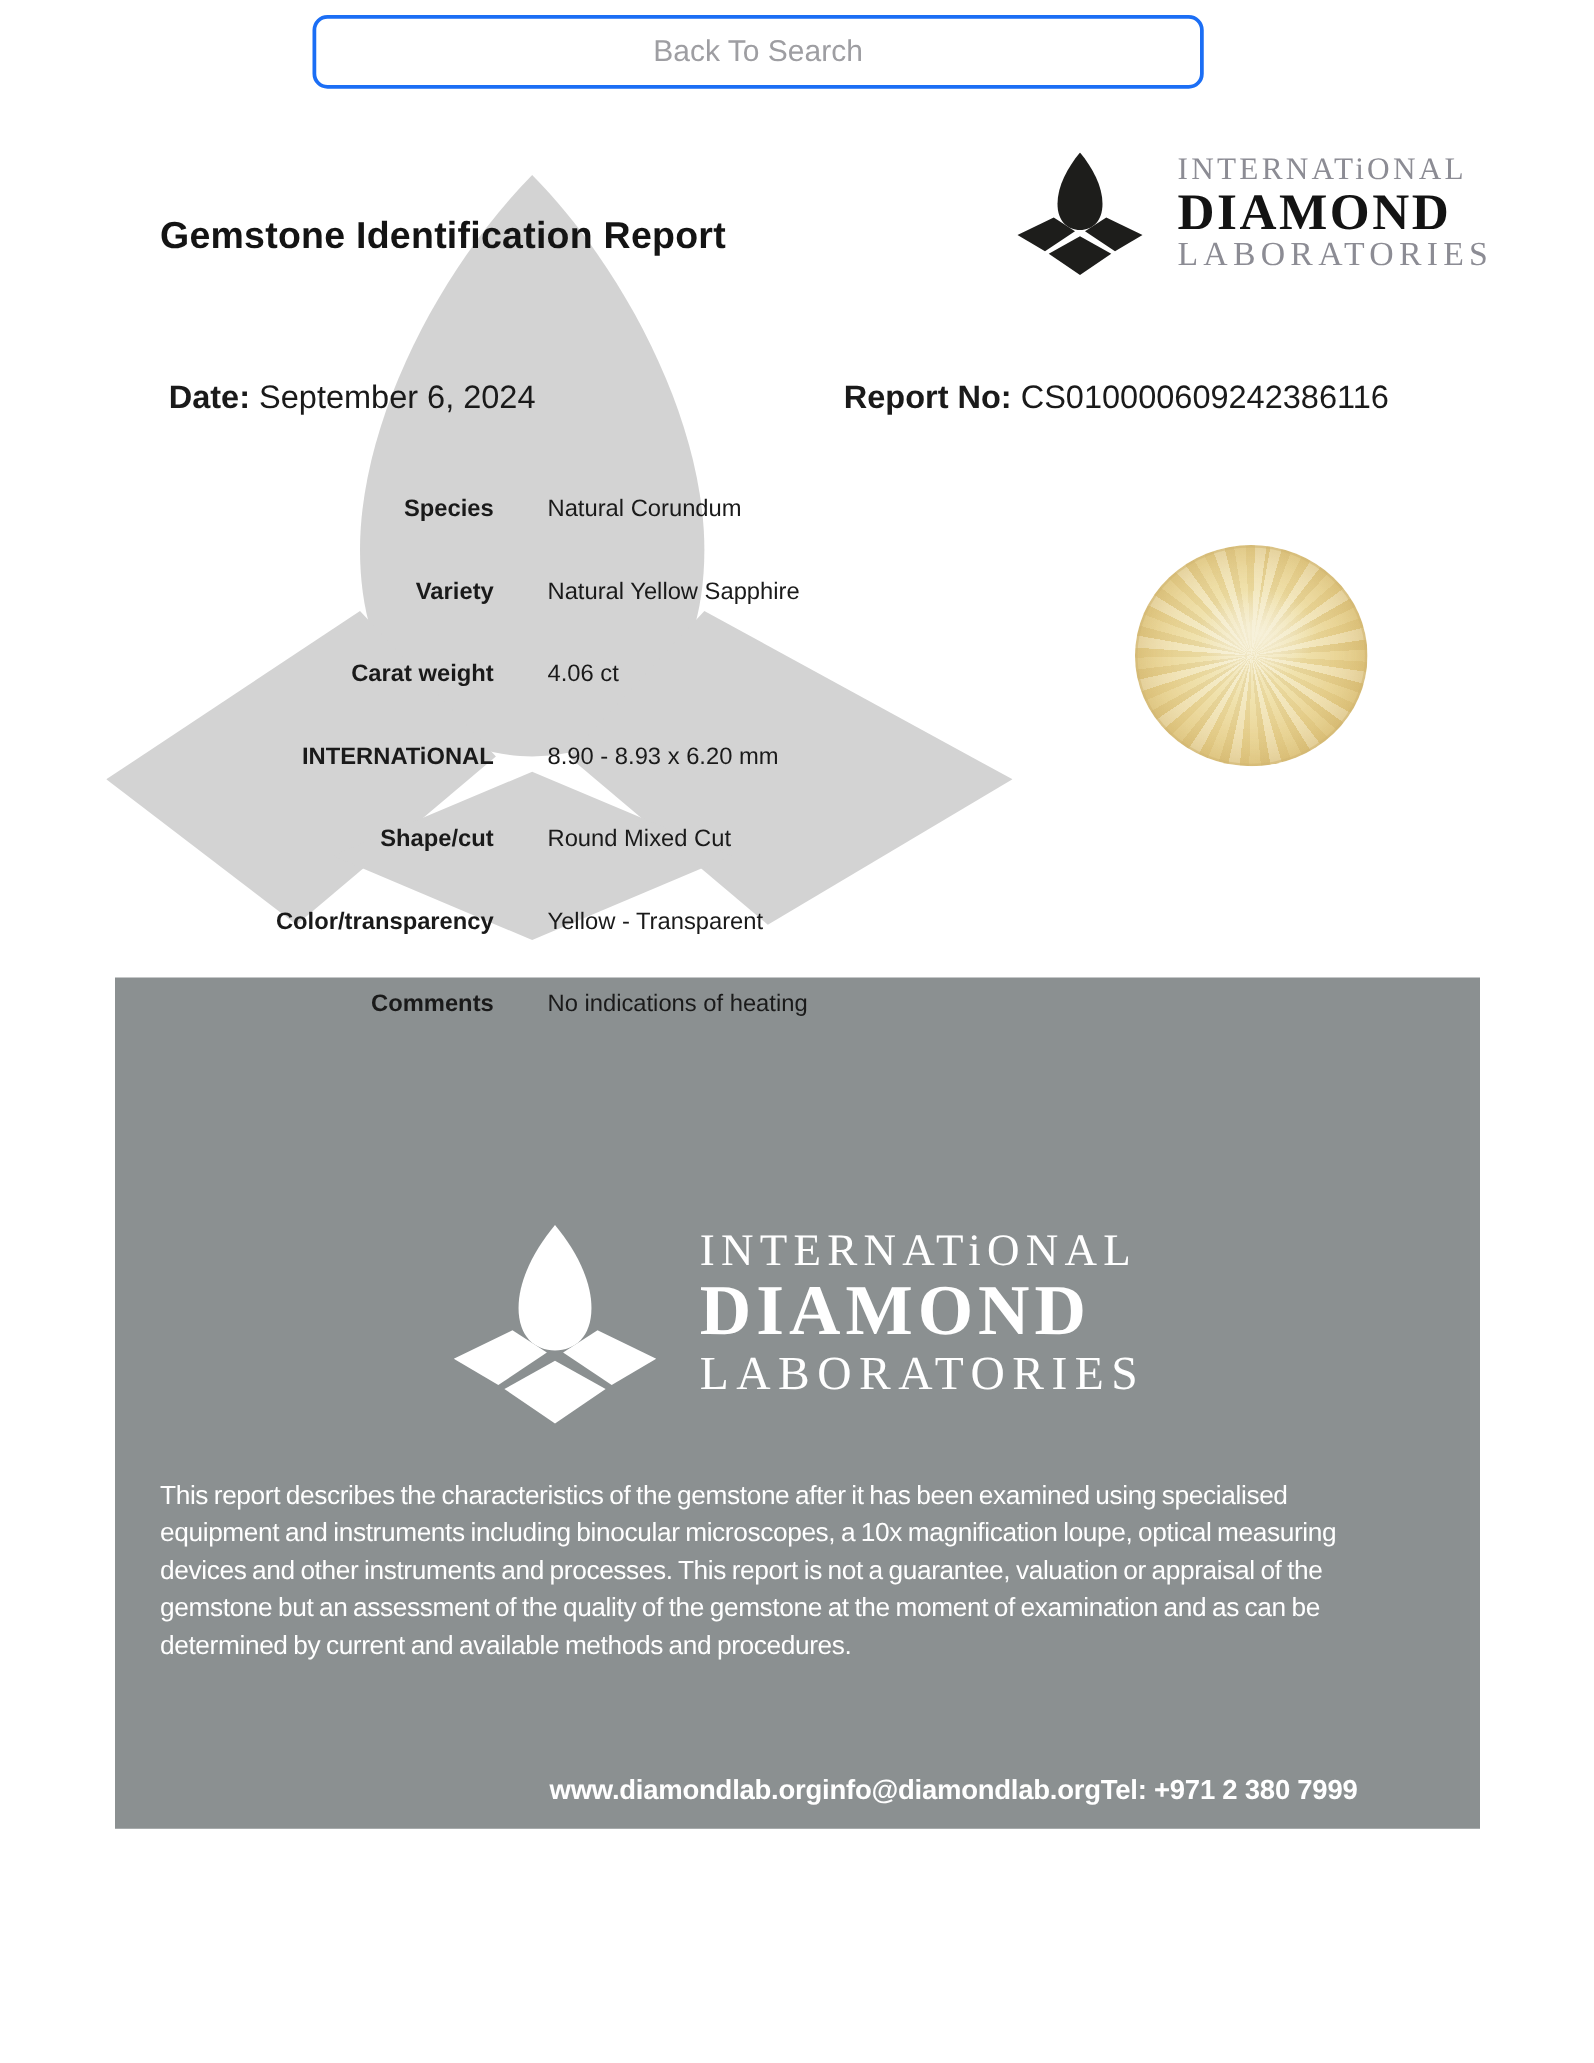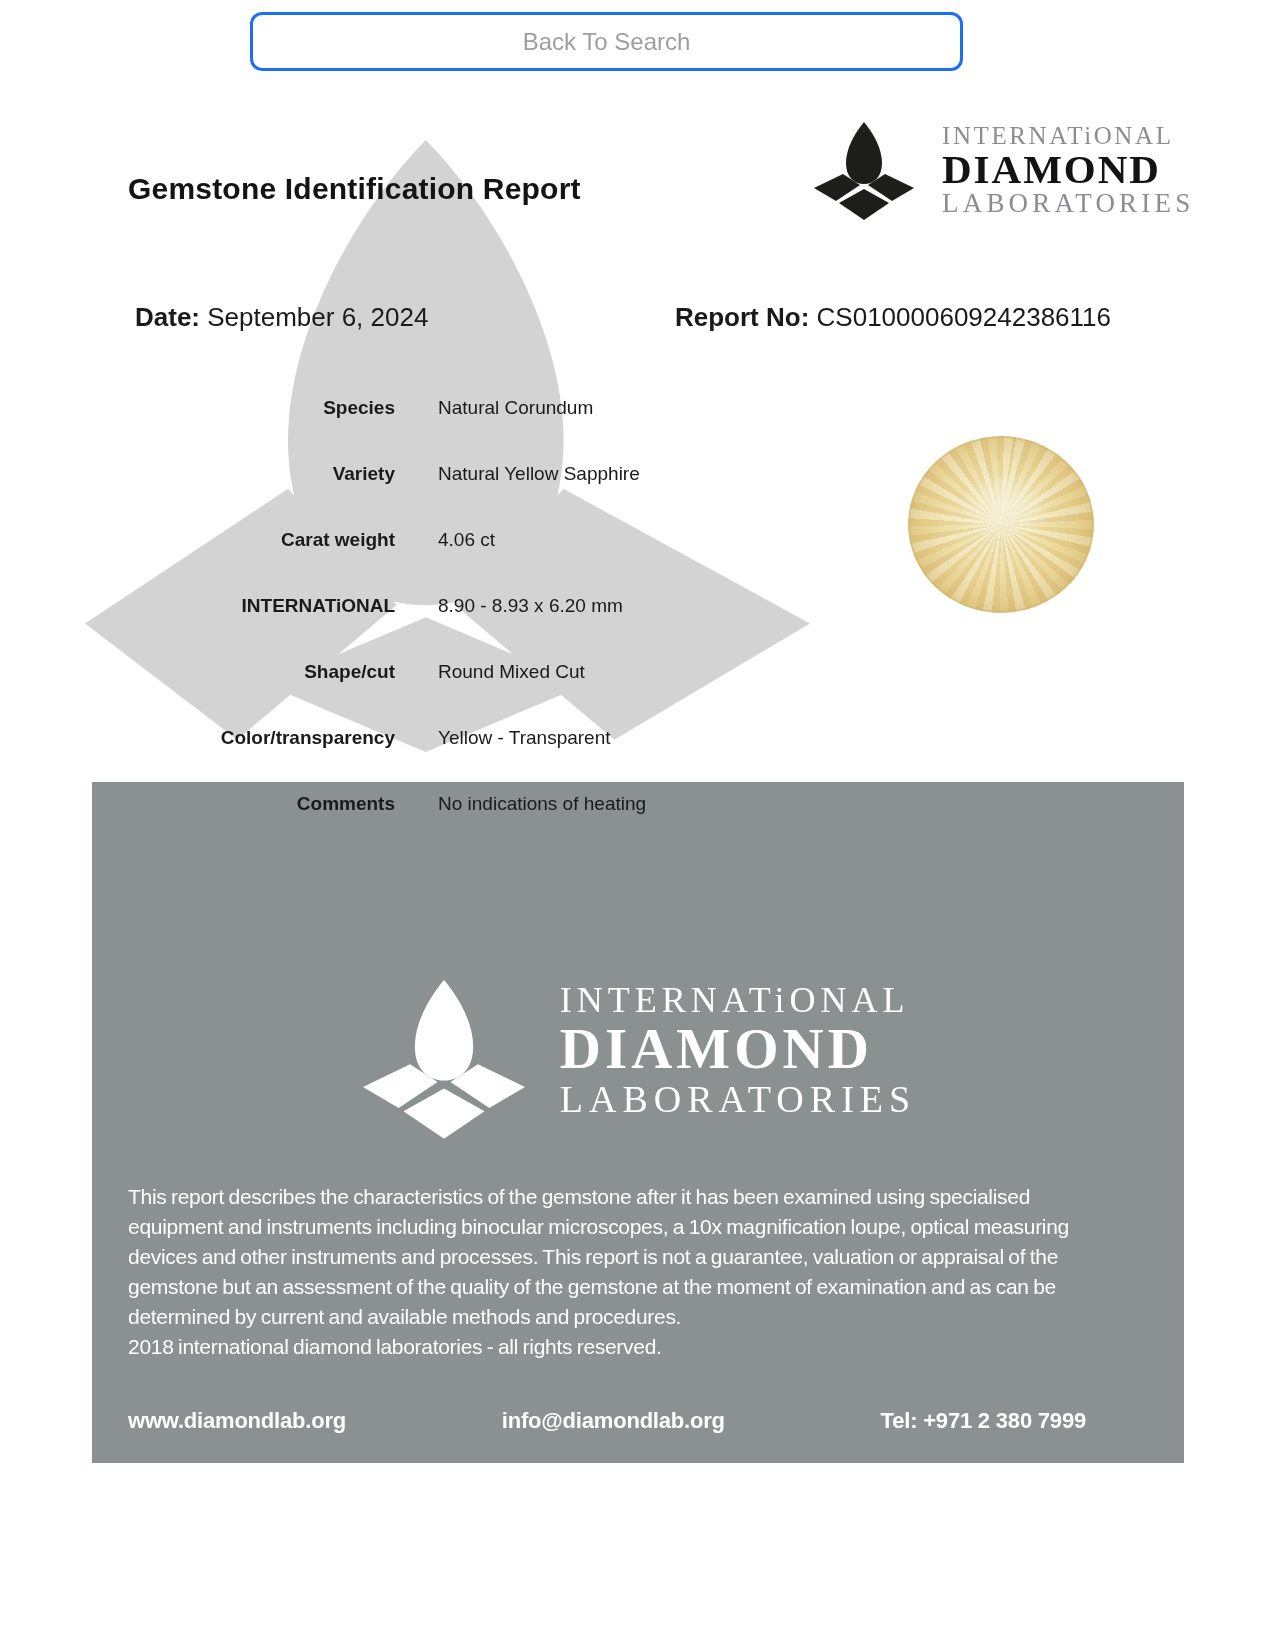--- a/index.html
+++ b/index.html
@@ -70,22 +70,22 @@
   .footer-logo .lt1{font-size:36px;letter-spacing:5px;color:#ffffff;line-height:44px;}
   .footer-logo .lt2{font-size:57px;font-weight:bold;letter-spacing:4px;color:#ffffff;line-height:54px;}
   .footer-logo .lt3{font-size:38px;letter-spacing:6px;color:#ffffff;line-height:46px;}
 
   .disclaimer-block{position:absolute;left:36px;top:400px;width:962px;color:#ffffff;}
   .disclaimer,.rights{
     margin:0;font-size:21px;font-weight:normal;line-height:30px;
     letter-spacing:-.3px;word-spacing:-1px;color:#ffffff;
   }
   .contact{
-    position:absolute;left:36px;right:98px;bottom:29px;
-    display:flex;justify-content:space-between;
+    position:absolute;left:36px;right:98px;bottom:18px;
+    display:flex;justify-content:flex-end;
     font-size:22px;font-weight:bold;color:#ffffff;letter-spacing:-.2px;white-space:nowrap;
   }
 </style>
 </head>
 <body>
 
 <button class="back-btn">Back To Search</button>
 
 <svg class="watermark" viewBox="0 0 100 100" preserveAspectRatio="none" aria-hidden="true">
   <path d="M47,0 C37,12 28,32 28,49 C28,66 36,76 47,76 C58,76 66,66 66,49 C66,32 57,12 47,0 Z"></path>
@@ -149,21 +149,20 @@
     </svg>
     <div class="logo-text">
       <div class="lt1">INTERNATiONAL</div>
       <div class="lt2">DIAMOND</div>
       <div class="lt3">LABORATORIES</div>
     </div>
   </div>
 
   <div class="disclaimer-block">
     <p class="disclaimer">This report describes the characteristics of the gemstone after it has been examined using specialised equipment and instruments including binocular microscopes, a 10x magnification loupe, optical measuring devices and other instruments and processes. This report is not a guarantee, valuation or appraisal of the gemstone but an assessment of the quality of the gemstone at the moment of examination and as can be determined by current and available methods and procedures.</p>
-    <p class="rights">2018 international diamond laboratories - all rights reserved.</p>
   </div>
 
   <div class="contact">
     <span>www.diamondlab.org</span>
     <span>info@diamondlab.org</span>
     <span>Tel: +971 2 380 7999</span>
   </div>
 
 </div>
 

